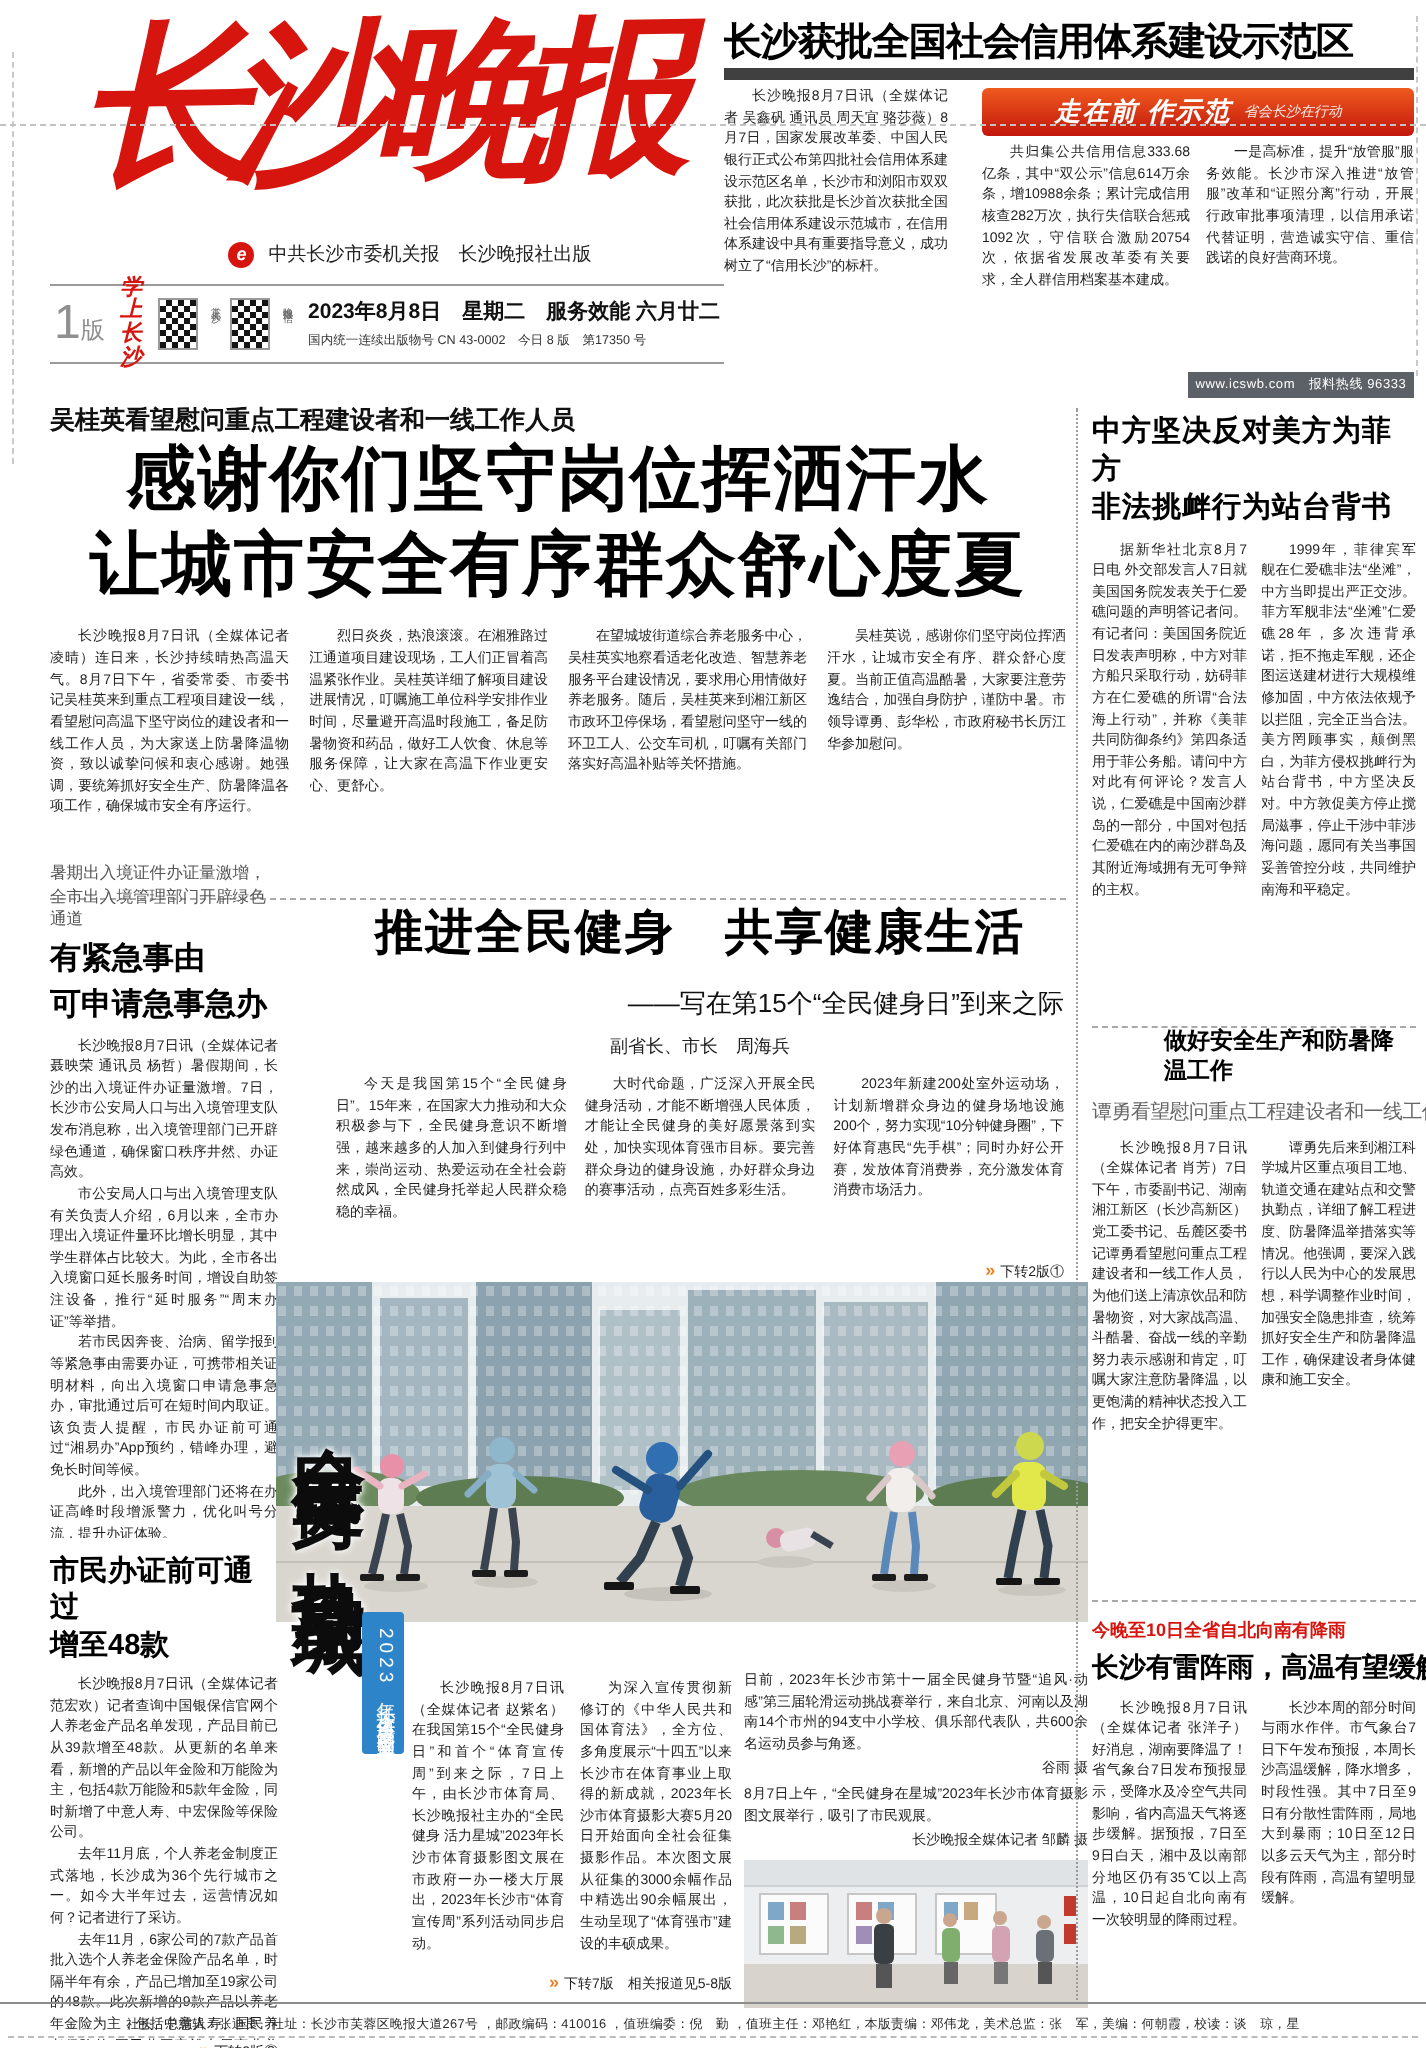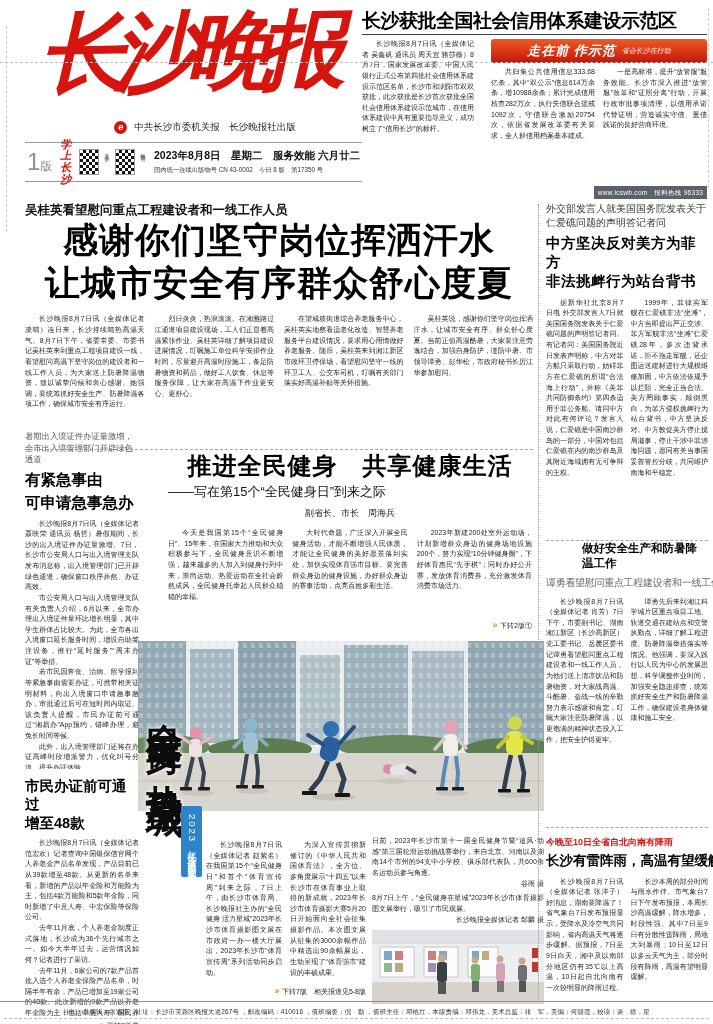--- a/index.html
+++ b/index.html
@@ -28,21 +28,21 @@
   .brand{color:#d6150f;font-weight:bold;font-style:italic;font-size:11px;line-height:1.05;text-align:center;}
   .qr{width:26px;height:26px;border:1px solid #999;box-sizing:border-box;
       background:repeating-conic-gradient(#141414 0% 25%, #ffffff 0% 50%) 0 0/6px 6px;}
   .vlabel{writing-mode:vertical-rl;font-size:5px;color:#666;letter-spacing:1px;height:26px;}
   .dates{margin-left:3px;}
   .dates .d1{font-size:10.5px;font-weight:bold;color:#111;white-space:nowrap;}
   .dates .d2{font-size:6.3px;color:#333;margin-top:3px;white-space:nowrap;}
   
   .topright{left:362px;top:6px;width:345px;z-index:3;background:#fff;}
   .tr-head{font-size:19px;font-weight:900;letter-spacing:-0.5px;white-space:nowrap;color:#000;
-           border-bottom:1px solid #404040;margin:2px 0 4px 0;}
+           border-bottom:6px solid #404040;margin:2px 0 4px 0;}
   .tr-row{display:flex;gap:17px;}
   .tr-c1{width:122px;height:142px;}
   .tr-right{width:216px;}
   .banner{height:24px;border-radius:3px;background:linear-gradient(180deg,#ef5a1e,#c2160c);
           display:flex;align-items:center;justify-content:center;gap:6px;color:#fff;margin-bottom:4px;}
   .banner .bm{font-style:italic;font-weight:900;font-size:13px;letter-spacing:1px;}
   .banner .bs{font-size:7px;font-style:italic;opacity:.92;}
   .tr-cols{display:flex;gap:8px;}
   .tr-cols .coltxt{width:104px;height:96px;}
   
@@ -65,21 +65,21 @@
   
   .leftcol{left:25px;top:431px;width:114px;}
   .l-kicker{font-size:8.3px;color:#555;line-height:1.4;}
   .l-h{font-size:15.5px;font-weight:900;color:#000;line-height:1.25;margin-top:4px;}
   .l-text1{height:250px;margin-top:6px;}
   .l-h2{font-size:14.5px;font-weight:900;color:#000;line-height:1.3;margin-top:8px;}
   .l-text2{height:182px;margin-top:5px;}
   
   .fitness{left:168px;top:450px;width:364px;}
   .f-h{font-size:24px;font-weight:900;text-align:center;letter-spacing:1px;color:#000;}
-  .f-sub{font-size:13px;text-align:left;margin-top:1px;color:#111;}
+  .f-sub{font-size:13px;text-align:right;margin-top:11px;color:#111;}
   .f-by{font-size:9px;text-align:center;margin-top:6px;color:#222;font-family:Liberation Serif, serif;}
   .f-cols{margin-top:8px;gap:9px;}
   .f-cols .coltxt{flex:1;height:92px;}
   
   .photo1{left:138px;top:641px;width:406px;height:170px;overflow:hidden;background:#dfe6ea;}
   .vtitle{left:139px;top:694px;height:320px;writing-mode:vertical-rl;
           font-size:37px;font-weight:900;color:#0c0c0c;letter-spacing:5px;z-index:4;
           text-shadow:0 0 5px rgba(255,255,255,.95),0 0 2px rgba(255,255,255,.9);}
   .vbadge{left:181px;top:806px;writing-mode:vertical-rl;background:#2d84c8;color:#fff;
           font-size:9.5px;letter-spacing:2px;padding:8px 4px;border-radius:2px;z-index:4;}
@@ -365,21 +365,20 @@
           <circle cx="150" cy="31" r="3.5" fill="#caa68e"></circle>
             <rect x="146" y="35" width="9" height="16" rx="3" fill="#6a7076"></rect>
             <rect x="147" y="51" width="7" height="11" fill="#555"></rect>
         </g>
       </svg>
     </div>
   </div>
 
   <div class="abs r-sep"></div>
   <div class="abs rightrail">
-    <div class="r1-kicker">外交部发言人就美国国务院发表关于仁爱礁问题的声明答记者问</div>
     <div class="r1-h">中方坚决反对美方为菲方</div>
     <div class="r1-h" style="margin-top:0;">非法挑衅行为站台背书</div>
     <div class="cols r-cols r1-cols">
       <div class="coltxt">
           <p>据新华社北京8月7日电 外交部发言人7日就美国国务院发表关于仁爱礁问题的声明答记者问。有记者问：美国国务院近日发表声明称，中方对菲方船只采取行动，妨碍菲方在仁爱礁的所谓“合法海上行动”，并称《美菲共同防御条约》第四条适用于菲公务船。请问中方对此有何评论？发言人说，仁爱礁是中国南沙群岛的一部分，中国对包括仁爱礁在内的南沙群岛及其附近海域拥有无可争辩的主权。</p>
         </div>
       <div class="coltxt">
           <p>1999年，菲律宾军舰在仁爱礁非法“坐滩”，中方当即提出严正交涉。菲方军舰非法“坐滩”仁爱礁28年，多次违背承诺，拒不拖走军舰，还企图运送建材进行大规模维修加固，中方依法依规予以拦阻，完全正当合法。美方罔顾事实，颠倒黑白，为菲方侵权挑衅行为站台背书，中方坚决反对。中方敦促美方停止搅局滋事，停止干涉中菲涉海问题，愿同有关当事国妥善管控分歧，共同维护南海和平稳定。</p>
         </div>
     </div>

